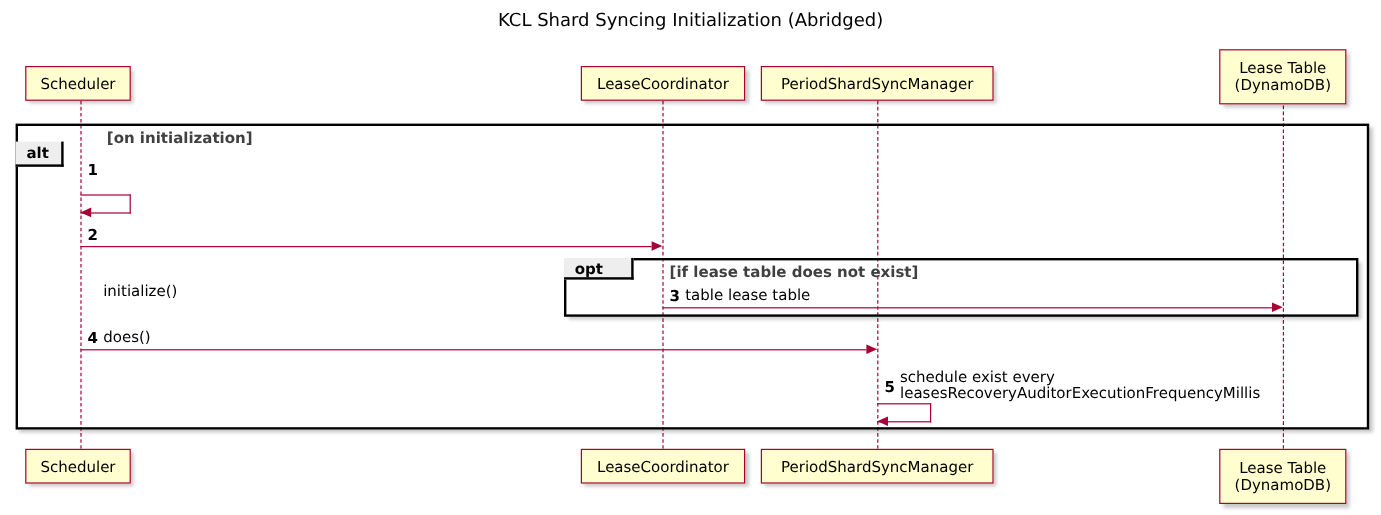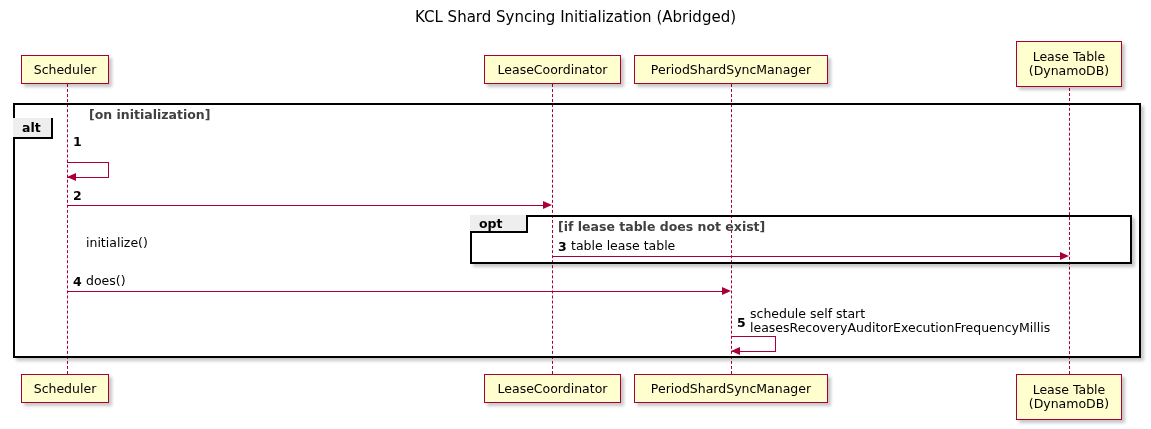--- a/index.html
+++ b/index.html
@@ -157,21 +157,21 @@
   <div class="msg-label" style="left:571px; top:239px;">table lease table</div>
   <div class="msg-line" style="left:552px; top:256px; width:508px;"></div>
   <div class="msg-arrow-right" style="left:1060px; top:251.5px;"></div>
 
   <div class="msg-num" style="left:73px; top:274px;">4</div>
   <div class="msg-label" style="left:86px; top:274px;">does()</div>
   <div class="msg-line" style="left:67px; top:291px; width:655px;"></div>
   <div class="msg-arrow-right" style="left:722px; top:286.5px;"></div>
 
   <div class="msg-num" style="left:737px; top:315px;">5</div>
-  <div class="msg-label" style="left:750px; top:307px;">schedule self start
+  <div class="msg-label" style="left:750px; top:307px;">schedule exist every
   leasesRecoveryAuditorExecutionFrequencyMillis</div>
   <div class="self-loop" style="left:731px; top:336px; width:45px; height:16px;"></div>
   <div class="msg-arrow-left" style="left:731px; top:347px;"></div>
 
   <div class="participant" style="left:21px; top:55px; width:88px; height:29px;">Scheduler</div>
   <div class="participant" style="left:484px; top:55px; width:137px; height:29px;">LeaseCoordinator</div>
   <div class="participant" style="left:634px; top:55px; width:194px; height:29px;">PeriodShardSyncManager</div>
   <div class="participant" style="left:1016px; top:41px; width:106px; height:46px;">Lease Table
 (DynamoDB)</div>
 

